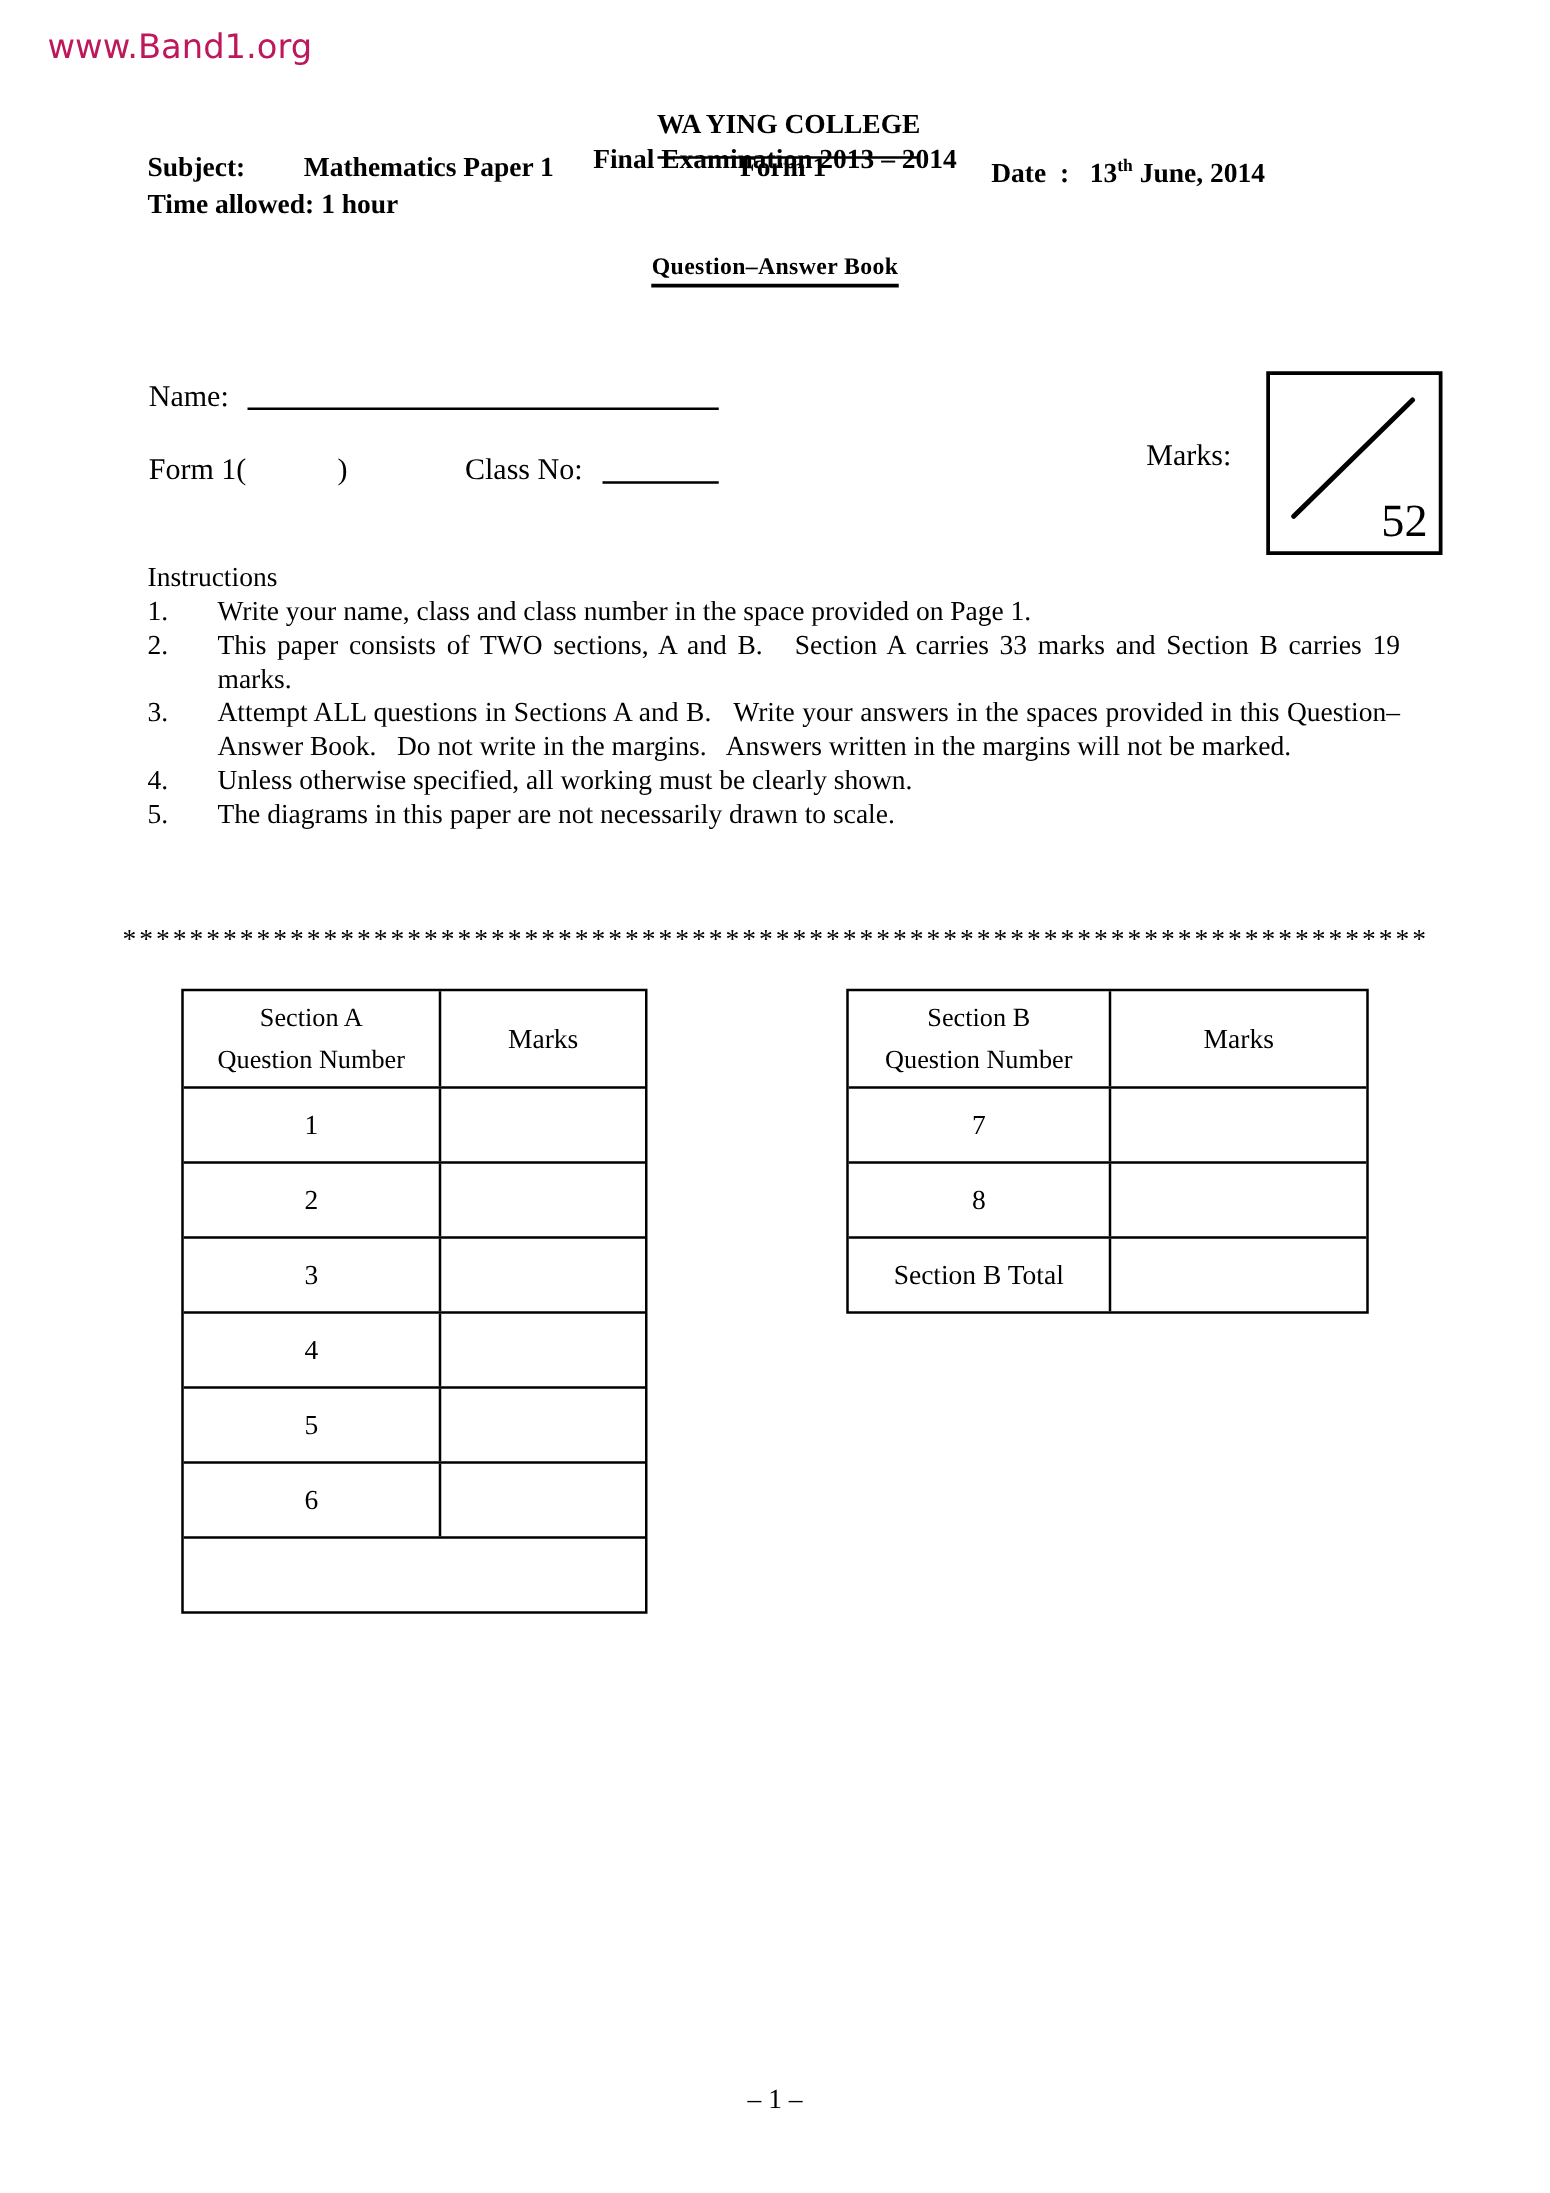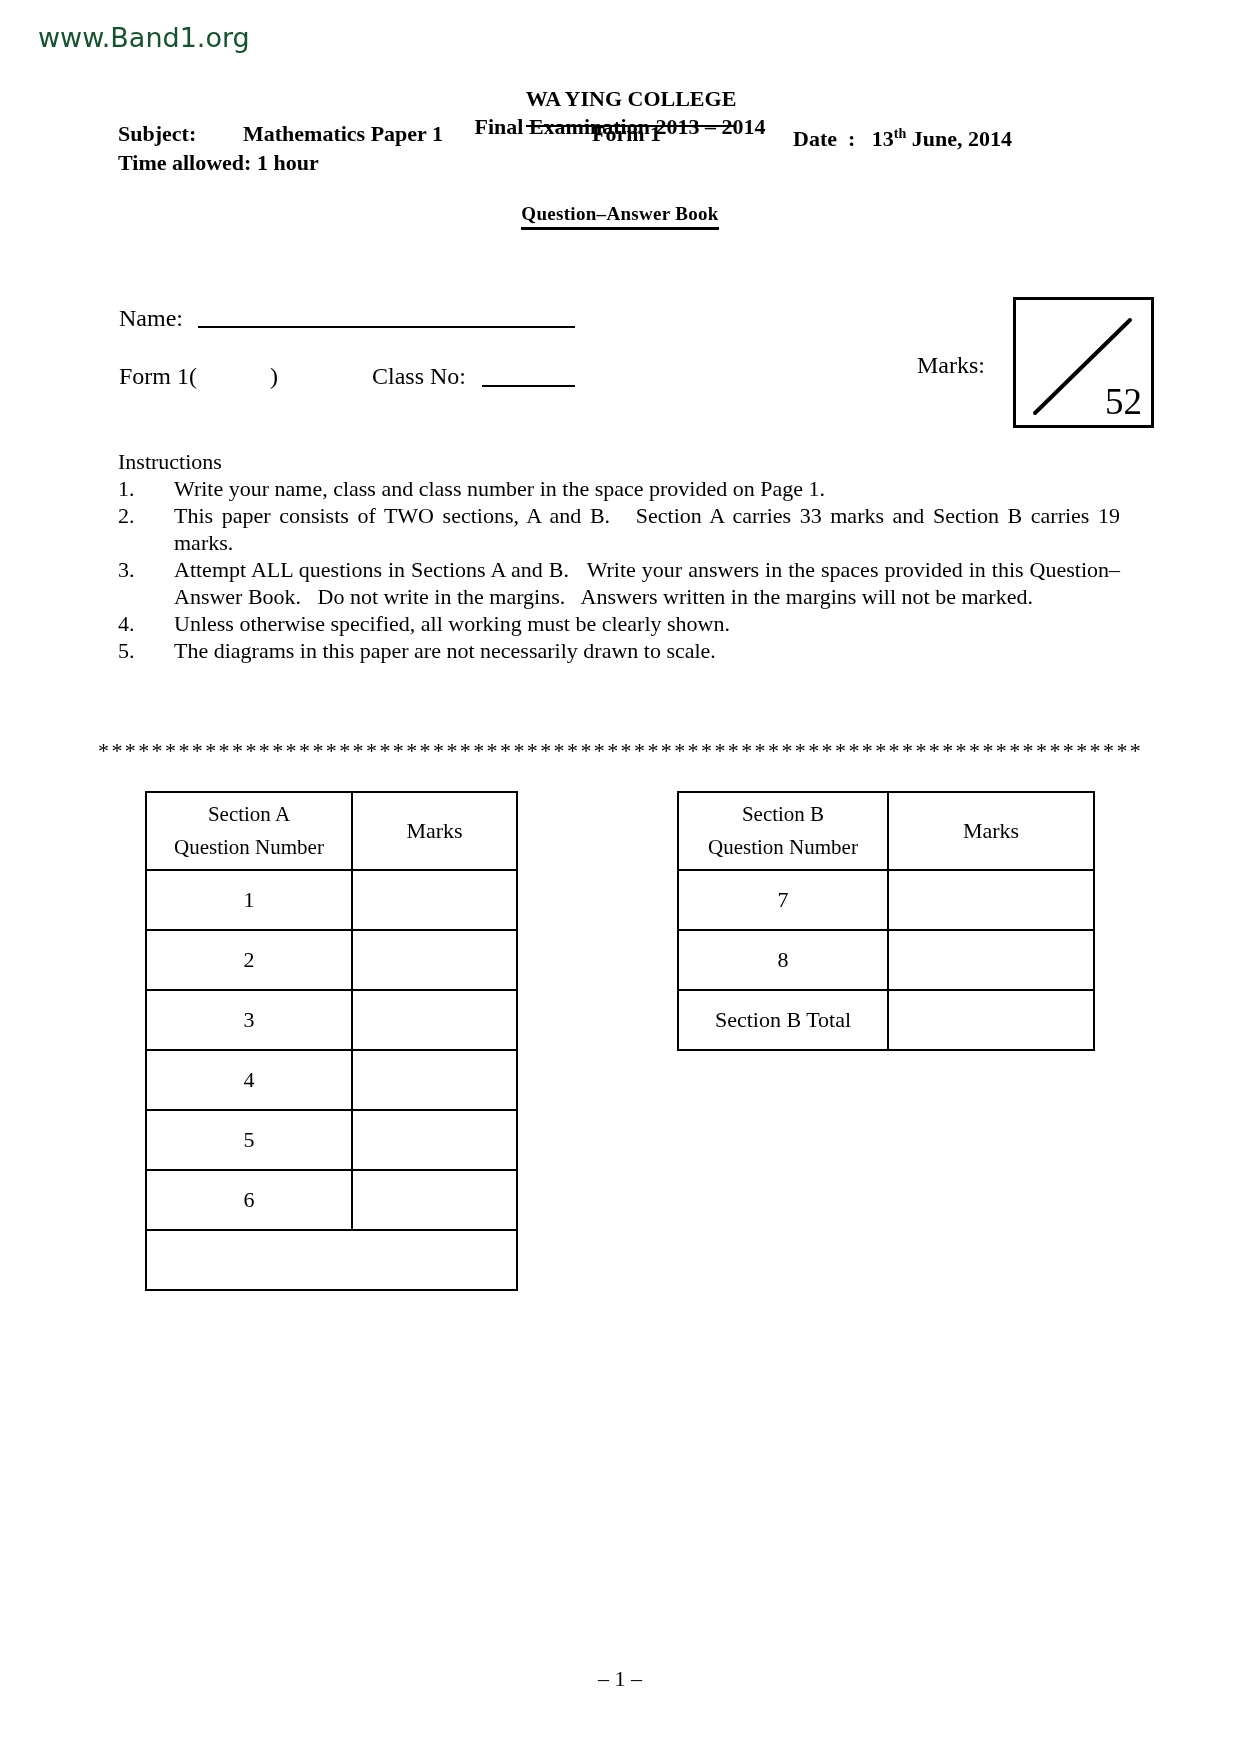--- a/index.html
+++ b/index.html
@@ -9,21 +9,21 @@
   }
   .abs { position:absolute; }
   .hdr { font-size:22px; font-weight:bold; line-height:28px; white-space:pre; }
   .hdr sup { font-size:14px; font-weight:bold; }
   .centered { left:0; right:0; text-align:center; }
   .u-school { display:inline-block; border-bottom:2.5px solid #000; padding-bottom:12px; }
   .booktitle-span { display:inline-block; border-bottom:3px solid #000; padding-bottom:2px;
                     font-size:19px; font-weight:bold; letter-spacing:0.3px; }
   .lbl { font-size:24px; line-height:30px; white-space:pre; }
   .fill-line { position:absolute; height:0; border-bottom:2px solid #000; }
-  .marks-box { position:absolute; left:1013px; top:297px; width:141px; height:131px;
+  .marks-box { position:absolute; left:1013px; top:297px; width:141px; height:147px;
                border:3px solid #000; box-sizing:border-box; }
   .marks-box svg { position:absolute; left:0; top:0; }
   .marks-total { position:absolute; right:9px; bottom:5px; font-size:37px; line-height:1; }
   .instructions { position:absolute; left:118px; top:448px; width:1002px;
                   font-size:22px; line-height:27px; }
   .ins-item { display:flex; }
   .ins-num { flex:0 0 56px; width:56px; }
   .ins-text { flex:1; text-align:justify; white-space:pre-wrap; }
   .stars { position:absolute; left:98px; top:738px; font-size:22px;
            letter-spacing:2.4px; white-space:nowrap; }
@@ -33,21 +33,21 @@
   .srow { display:flex; border-top:2px solid #000; height:60px; box-sizing:border-box; }
   .srow.head { border-top:none; height:76px; }
   .scell { display:flex; align-items:center; justify-content:center;
            box-sizing:border-box; font-size:22px; text-align:center; }
   .qcol { border-right:2px solid #000; }
   .stable-a .qcol { width:206px; } .stable-a .mcol { flex:1; }
   .stable-b .qcol { width:210px; } .stable-b .mcol { flex:1; }
   .srow.head .qcol { flex-direction:column; justify-content:center; line-height:33px; font-size:21px; }
   .srow.head .mcol { font-size:22px; }
   .watermark { position:absolute; left:38px; top:22px; font-family:"DejaVu Sans", sans-serif;
-               font-size:27px; color:#14532d; }
+               font-size:27px; color:#be185d; }
   .footer { position:absolute; left:0; right:0; top:1666px; text-align:center; font-size:22px; }
 </style>
 </head>
 <body>
 
 <div class="page">
 
   <div class="watermark">www.Band1.org</div>
 
   <div class="abs centered hdr" style="top:57px;">

